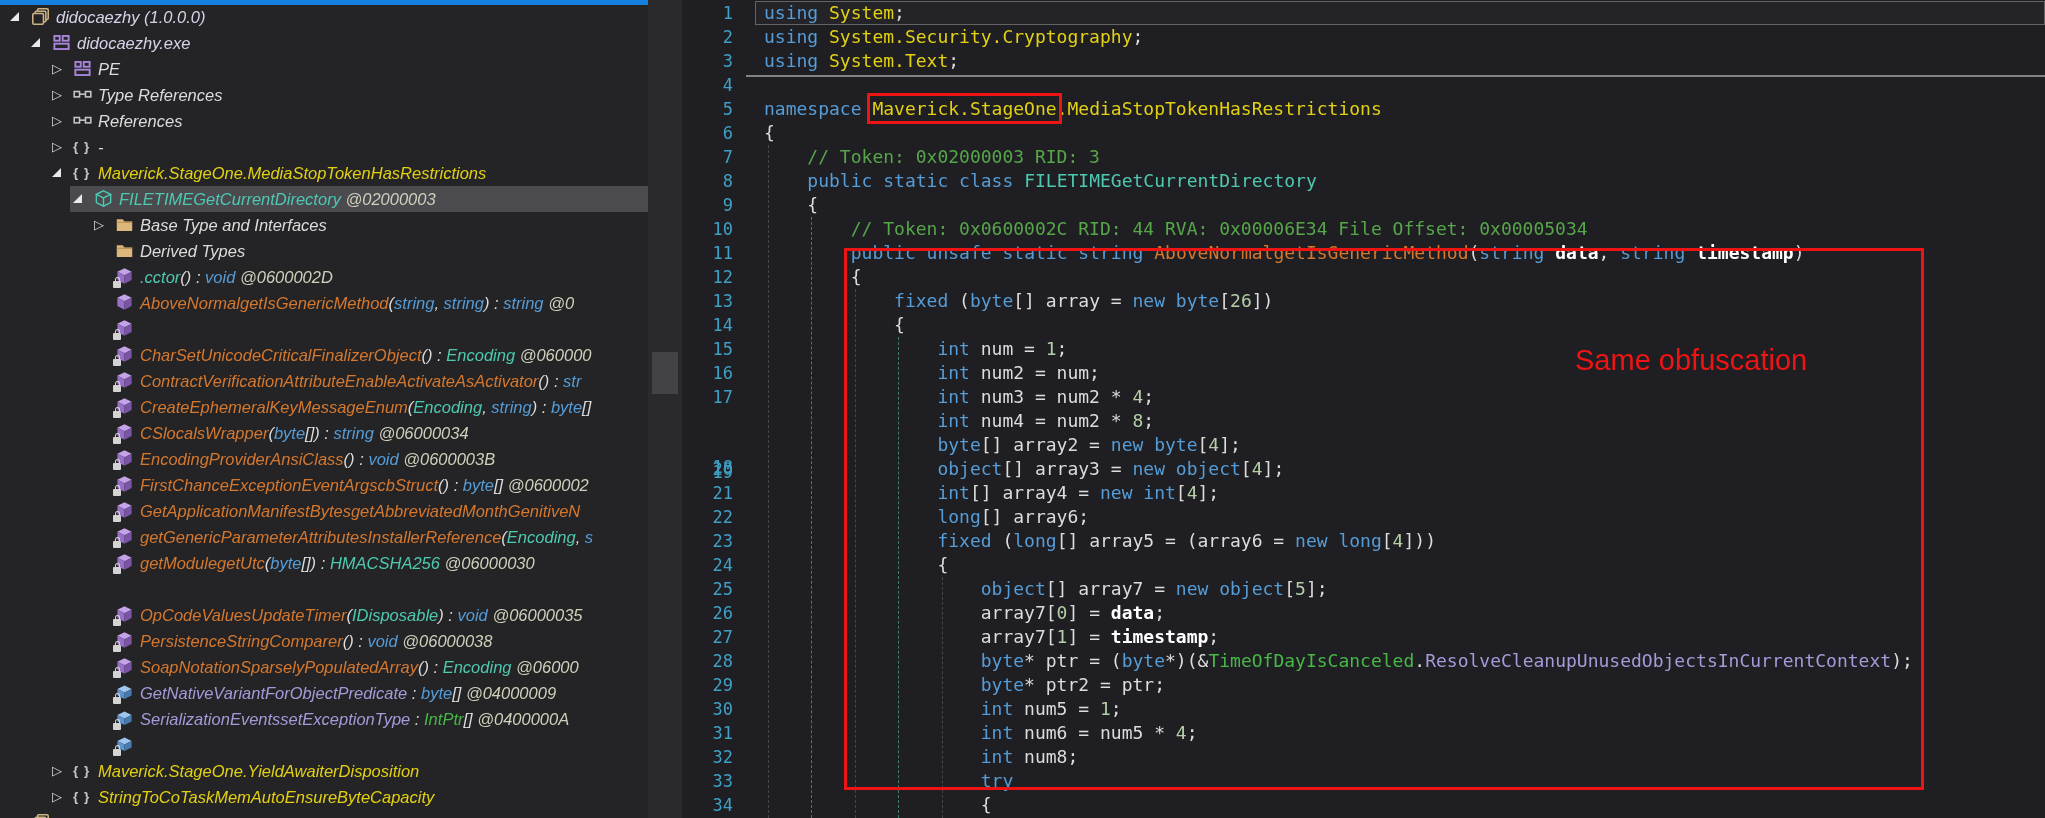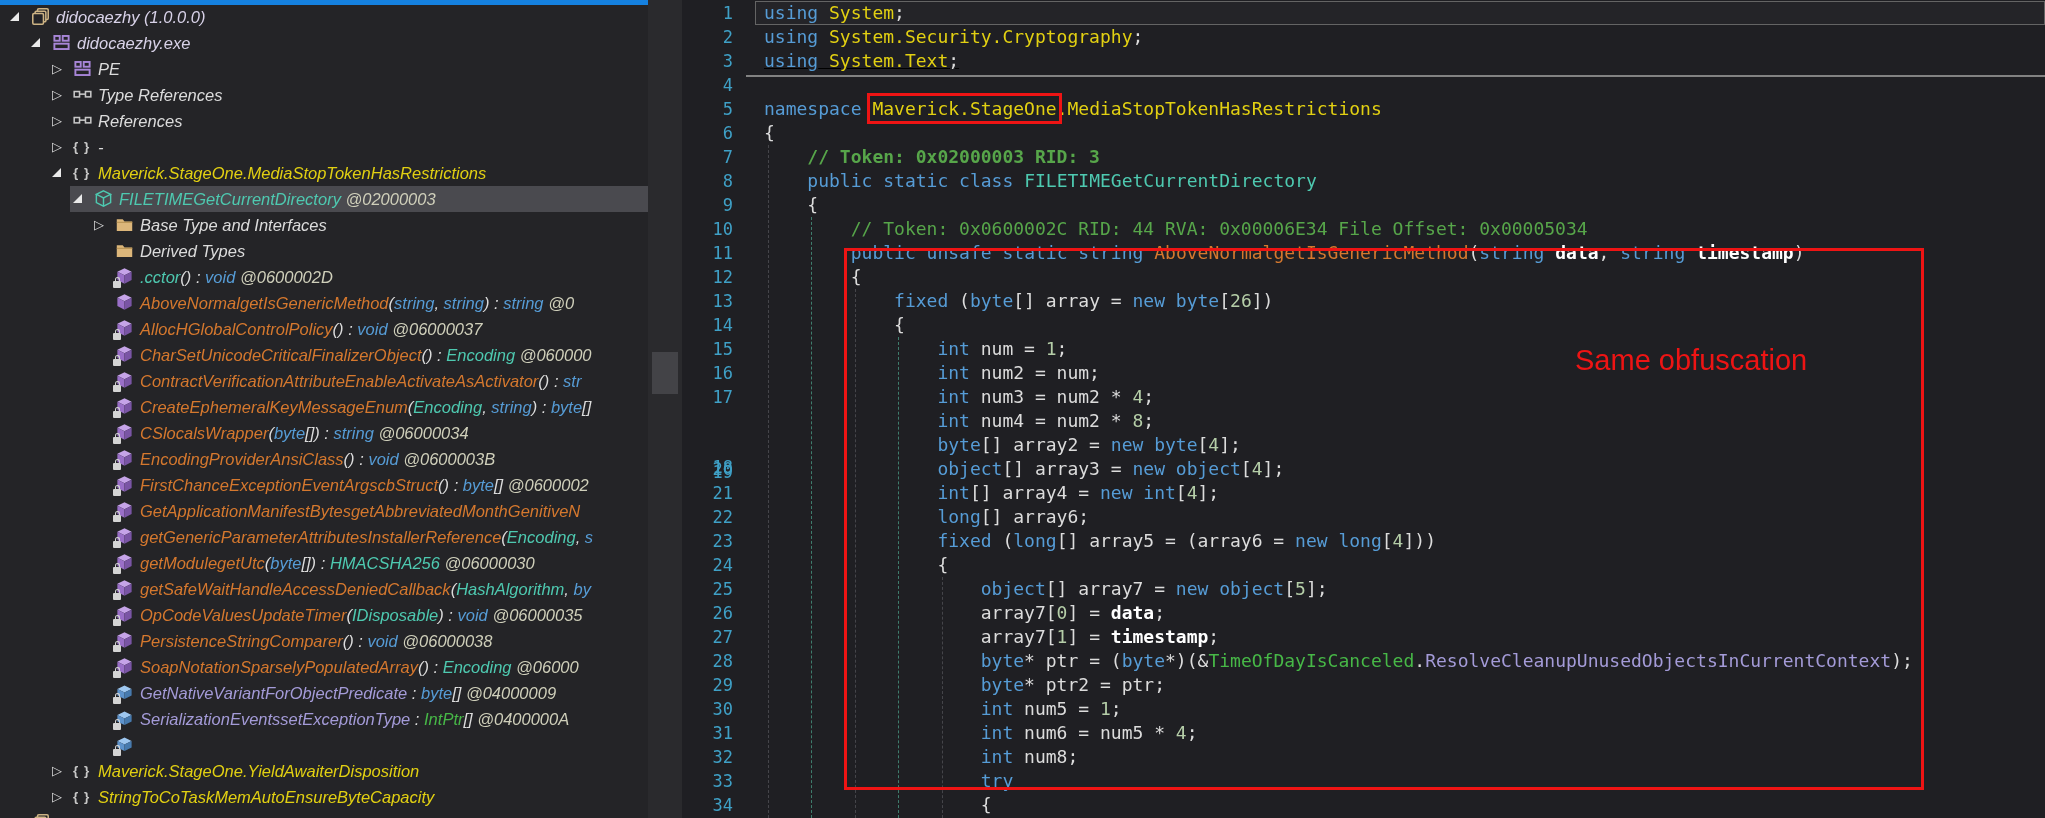--- a/index.html
+++ b/index.html
@@ -194,21 +194,20 @@
       </div>
       <div class="trow" style="top: 316px;">
         <span class="tico" style="left: 115px;">
           <svg xmlns="http://www.w3.org/2000/svg" viewBox="0 0 16 16">
     <polygon points="8,1 14,4 8,7 2,4" fill="#c5a3e8"></polygon>
     <polygon points="2,4 8,7 8,14 2,11" fill="#9a6fc8"></polygon>
     <polygon points="14,4 8,7 8,14 14,11" fill="#7a55a5"></polygon>
           </svg>
           <span class="lock"></span>
         </span>
-        <span class="lbl" style="left: 140px;"><span class="t-method">AllocHGlobalControlPolicy</span><span class="t-pl">()</span><span class="t-pl"> : </span><span class="t-kw">void</span><span class="t-addr"> @06000037</span></span>
       </div>
       <div class="trow" style="top: 342px;">
         <span class="tico" style="left: 115px;">
           <svg xmlns="http://www.w3.org/2000/svg" viewBox="0 0 16 16">
     <polygon points="8,1 14,4 8,7 2,4" fill="#c5a3e8"></polygon>
     <polygon points="2,4 8,7 8,14 2,11" fill="#9a6fc8"></polygon>
     <polygon points="14,4 8,7 8,14 14,11" fill="#7a55a5"></polygon>
           </svg>
           <span class="lock"></span>
         </span>
@@ -294,31 +293,20 @@
       <div class="trow" style="top: 550px;">
         <span class="tico" style="left: 115px;">
           <svg xmlns="http://www.w3.org/2000/svg" viewBox="0 0 16 16">
     <polygon points="8,1 14,4 8,7 2,4" fill="#c5a3e8"></polygon>
     <polygon points="2,4 8,7 8,14 2,11" fill="#9a6fc8"></polygon>
     <polygon points="14,4 8,7 8,14 14,11" fill="#7a55a5"></polygon>
           </svg>
           <span class="lock"></span>
         </span>
         <span class="lbl" style="left: 140px;"><span class="t-method">getModulegetUtc</span><span class="t-pl">(</span><span class="t-kw">byte</span><span class="t-pl">[])</span><span class="t-pl"> : </span><span class="t-type">HMACSHA256</span><span class="t-addr"> @06000030</span></span>
-      </div>
-      <div class="trow" style="top: 576px;">
-        <span class="tico" style="left: 115px;">
-          <svg xmlns="http://www.w3.org/2000/svg" viewBox="0 0 16 16">
-    <polygon points="8,1 14,4 8,7 2,4" fill="#c5a3e8"></polygon>
-    <polygon points="2,4 8,7 8,14 2,11" fill="#9a6fc8"></polygon>
-    <polygon points="14,4 8,7 8,14 14,11" fill="#7a55a5"></polygon>
-          </svg>
-          <span class="lock"></span>
-        </span>
-        <span class="lbl" style="left: 140px;"><span class="t-method">getSafeWaitHandleAccessDeniedCallback</span><span class="t-pl">(</span><span class="t-type">HashAlgorithm</span><span class="t-pl">, </span><span class="t-kw">by</span></span>
       </div>
       <div class="trow" style="top: 602px;">
         <span class="tico" style="left: 115px;">
           <svg xmlns="http://www.w3.org/2000/svg" viewBox="0 0 16 16">
     <polygon points="8,1 14,4 8,7 2,4" fill="#c5a3e8"></polygon>
     <polygon points="2,4 8,7 8,14 2,11" fill="#9a6fc8"></polygon>
     <polygon points="14,4 8,7 8,14 14,11" fill="#7a55a5"></polygon>
           </svg>
           <span class="lock"></span>
         </span>
@@ -449,25 +437,25 @@
         <div class="lnum" style="top: 673px;">29</div>
         <div class="lnum" style="top: 697px;">30</div>
         <div class="lnum" style="top: 721px;">31</div>
         <div class="lnum" style="top: 745px;">32</div>
         <div class="lnum" style="top: 769px;">33</div>
         <div class="lnum" style="top: 793px;">34</div>
       </div>
     <div id="codeLines">
         <div class="cline" style="top: 1px;"><span class="t-kw">using</span><span class="t-pl"> </span><span class="t-ns">System</span><span class="t-pl">;</span></div>
         <div class="cline" style="top: 25px;"><span class="t-kw">using</span><span class="t-pl"> </span><span class="t-ns">System.Security.Cryptography</span><span class="t-pl">;</span></div>
-        <div class="cline" style="top: 49px; text-decoration: underline;"><span class="t-kw">using</span><span class="t-pl"> </span><span class="t-ns">System.Text</span><span class="t-pl">;</span></div>
+        <div class="cline" style="top: 49px;"><span class="t-kw">using</span><span class="t-pl"> </span><span class="t-ns">System.Text</span><span class="t-pl">;</span></div>
         <div class="cline" style="top: 73px;"></div>
         <div class="cline" style="top: 97px;"><span class="t-kw">namespace</span><span class="t-pl"> </span><span class="t-ns boxed">Maverick.StageOne</span><span class="t-ns">.MediaStopTokenHasRestrictions</span></div>
         <div class="cline" style="top: 121px;"><span class="t-pl">{</span></div>
-        <div class="cline" style="top: 145px; font-weight: bold;"><span class="t-pl">    </span><span class="t-cmt">// Token: 0x02000003 RID: 3</span></div>
+        <div class="cline" style="top: 145px;"><span class="t-pl">    </span><span class="t-cmt">// Token: 0x02000003 RID: 3</span></div>
         <div class="cline" style="top: 169px;"><span class="t-pl">    </span><span class="t-kw">public</span><span class="t-pl"> </span><span class="t-kw">static</span><span class="t-pl"> </span><span class="t-kw">class</span><span class="t-pl"> </span><span class="t-type">FILETIMEGetCurrentDirectory</span></div>
         <div class="cline" style="top: 193px;"><span class="t-pl">    {</span></div>
         <div class="cline" style="top: 217px;"><span class="t-pl">        </span><span class="t-cmt">// Token: 0x0600002C RID: 44 RVA: 0x00006E34 File Offset: 0x00005034</span></div>
         <div class="cline" style="top: 241px;"><span class="t-pl">        </span><span class="t-kw">public</span><span class="t-pl"> </span><span class="t-kw">unsafe</span><span class="t-pl"> </span><span class="t-kw">static</span><span class="t-pl"> </span><span class="t-kw">string</span><span class="t-pl"> </span><span class="t-method">AboveNormalgetIsGenericMethod</span><span class="t-pl">(</span><span class="t-kw">string</span><span class="t-pl"> </span><span class="t-param">data</span><span class="t-pl">, </span><span class="t-kw">string</span><span class="t-pl"> </span><span class="t-param">timestamp</span><span class="t-pl">)</span></div>
         <div class="cline" style="top: 265px;"><span class="t-pl">        {</span></div>
         <div class="cline" style="top: 289px;"><span class="t-pl">            </span><span class="t-kw">fixed</span><span class="t-pl"> (</span><span class="t-kw">byte</span><span class="t-pl">[] array = </span><span class="t-kw">new</span><span class="t-pl"> </span><span class="t-kw">byte</span><span class="t-pl">[</span><span class="t-num">26</span><span class="t-pl">])</span></div>
         <div class="cline" style="top: 313px;"><span class="t-pl">            {</span></div>
         <div class="cline" style="top: 337px;"><span class="t-pl">                </span><span class="t-kw">int</span><span class="t-pl"> num = </span><span class="t-num">1</span><span class="t-pl">;</span></div>
         <div class="cline" style="top: 361px;"><span class="t-pl">                </span><span class="t-kw">int</span><span class="t-pl"> num2 = num;</span></div>
         <div class="cline" style="top: 385px;"><span class="t-pl">                </span><span class="t-kw">int</span><span class="t-pl"> num3 = num2 * </span><span class="t-num">4</span><span class="t-pl">;</span></div>

